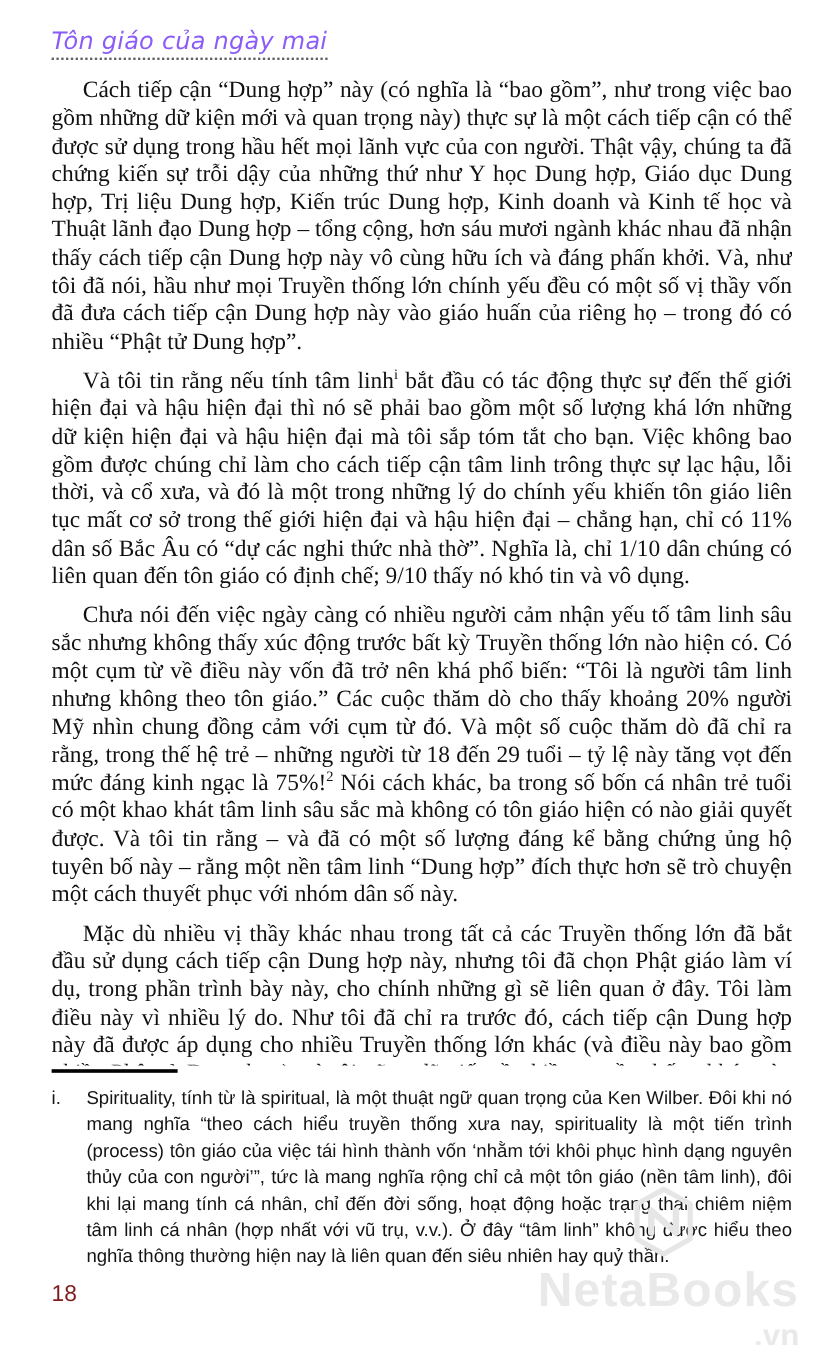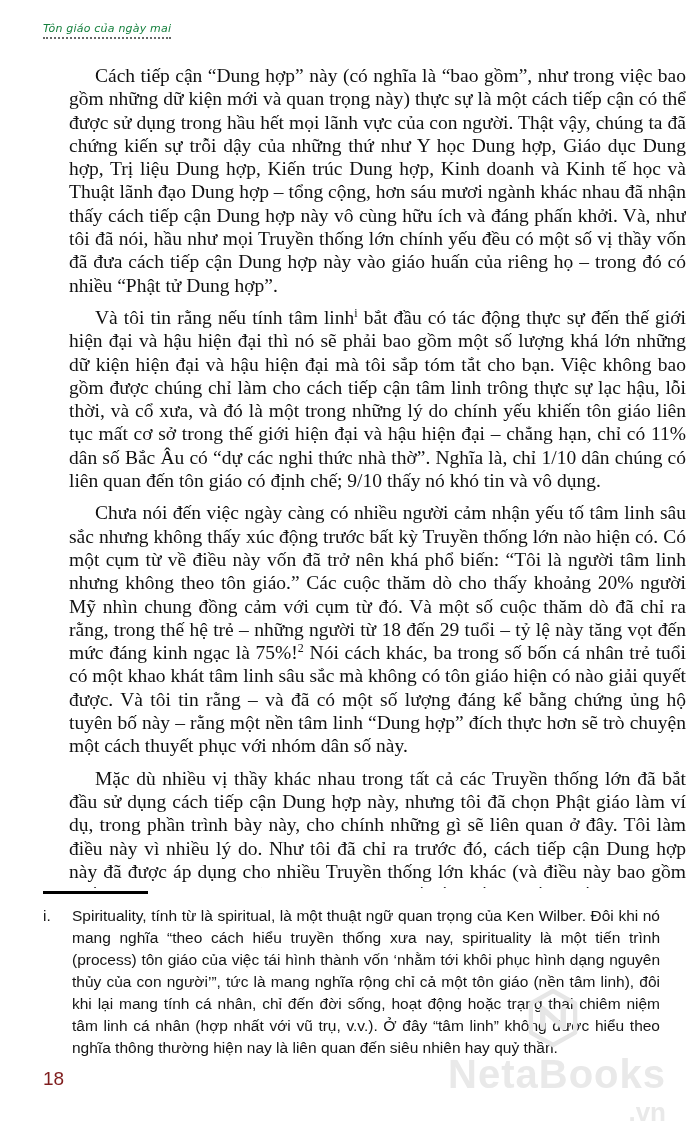--- a/index.html
+++ b/index.html
@@ -17,37 +17,36 @@
     width: 700px;
     height: 1121px;
     background: #ffffff;
   }
   .running-header {
     position: absolute;
     top: 22px;
     left: 43px;
     font-family: "DejaVu Sans", sans-serif;
     font-style: italic;
-    font-size: 11px;
-    color: #15803d;
+    font-size: 20px;
+    color: #8b5cf6;
     border-bottom: 2px dotted #666;
     padding-bottom: 2px;
     letter-spacing: 0.2px;
   }
   .body-text {
     position: absolute;
     top: 64px;
     left: 43px;
     width: 617px;
     height: 824px;
     overflow: hidden;
     font-size: 19.5px;
     line-height: 23.3px;
     text-align: justify;
-    margin-left: 26px;
   }
   .body-text p {
     margin: 0 0 9px 0;
     text-indent: 26px;
   }
   .body-text sup {
     font-size: 12px;
     line-height: 0;
     vertical-align: super;
   }

